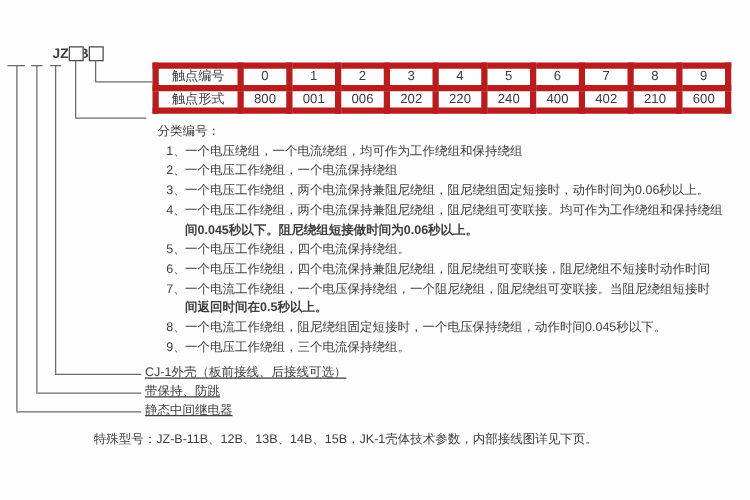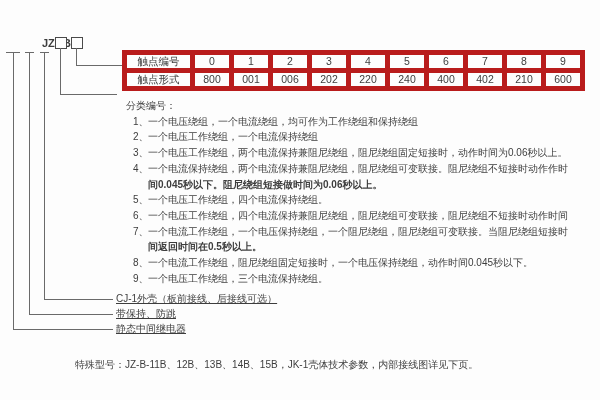--- a/index.html
+++ b/index.html
@@ -27,21 +27,21 @@
   .cl-list{
     position:absolute;left:126px;top:86px;width:472px;
     font-size:10px;line-height:15.7px;white-space:nowrap;margin-top:12px;
   }
   .cl-title{padding-left:0;}
   .cl-line{padding-left:7px;}
   .cl-cont{padding-left:22px;font-weight:bold;}
   .cl-num{display:inline-block;width:15px;}
   
   .callout{position:absolute;left:116px;font-size:10px;line-height:12px;white-space:nowrap;text-decoration:underline;}
-  .footer{position:absolute;left:42px;top:358px;font-size:10px;line-height:13px;white-space:nowrap;padding-left:33px;}
+  .footer{position:absolute;left:42px;top:345px;font-size:10px;line-height:13px;white-space:nowrap;padding-left:33px;}
 </style>
 </head>
 <body>
 
 <div class="page">
 
   <span class="model-part" style="left:6px;">JZ</span>
   <span class="model-part" style="left:21px;">-</span>
   <span class="model-part" style="left:27px;">B</span>
   <span class="model-part" style="left:35px;">-</span>
@@ -94,21 +94,21 @@
           <td>600</td>
         </tr>
       </tbody>
   </table>
 
   <div class="cl-list">
     <div class="cl-title">分类编号：</div>
   <div class="cl-line"><span class="cl-num">1、</span><span>一个电压绕组，一个电流绕组，均可作为工作绕组和保持绕组</span></div>
       <div class="cl-line"><span class="cl-num">2、</span><span>一个电压工作绕组，一个电流保持绕组</span></div>
       <div class="cl-line"><span class="cl-num">3、</span><span>一个电压工作绕组，两个电流保持兼阻尼绕组，阻尼绕组固定短接时，动作时间为0.06秒以上。</span></div>
-      <div class="cl-line"><span class="cl-num">4、</span><span>一个电流保持绕组，两个电流保持兼阻尼绕组，阻尼绕组可变联接。阻尼绕组不短接时动作作时</span></div>
+      <div class="cl-line"><span class="cl-num">4、</span><span>一个电压工作绕组，两个电流保持兼阻尼绕组，阻尼绕组可变联接。均可作为工作绕组和保持绕组</span></div>
       <div class="cl-cont">间0.045秒以下。阻尼绕组短接做时间为0.06秒以上。</div>
       <div class="cl-line"><span class="cl-num">5、</span><span>一个电压工作绕组，四个电流保持绕组。</span></div>
       <div class="cl-line"><span class="cl-num">6、</span><span>一个电压工作绕组，四个电流保持兼阻尼绕组，阻尼绕组可变联接，阻尼绕组不短接时动作时间</span></div>
       <div class="cl-line"><span class="cl-num">7、</span><span>一个电流工作绕组，一个电压保持绕组，一个阻尼绕组，阻尼绕组可变联接。当阻尼绕组短接时</span></div>
       <div class="cl-cont">间返回时间在0.5秒以上。</div>
       <div class="cl-line"><span class="cl-num">8、</span><span>一个电流工作绕组，阻尼绕组固定短接时，一个电压保持绕组，动作时间0.045秒以下。</span></div>
       <div class="cl-line"><span class="cl-num">9、</span><span>一个电压工作绕组，三个电流保持绕组。</span></div>
     </div>
 
   <div class="callout" style="top:293px;">CJ-1外壳（板前接线、后接线可选）</div>

